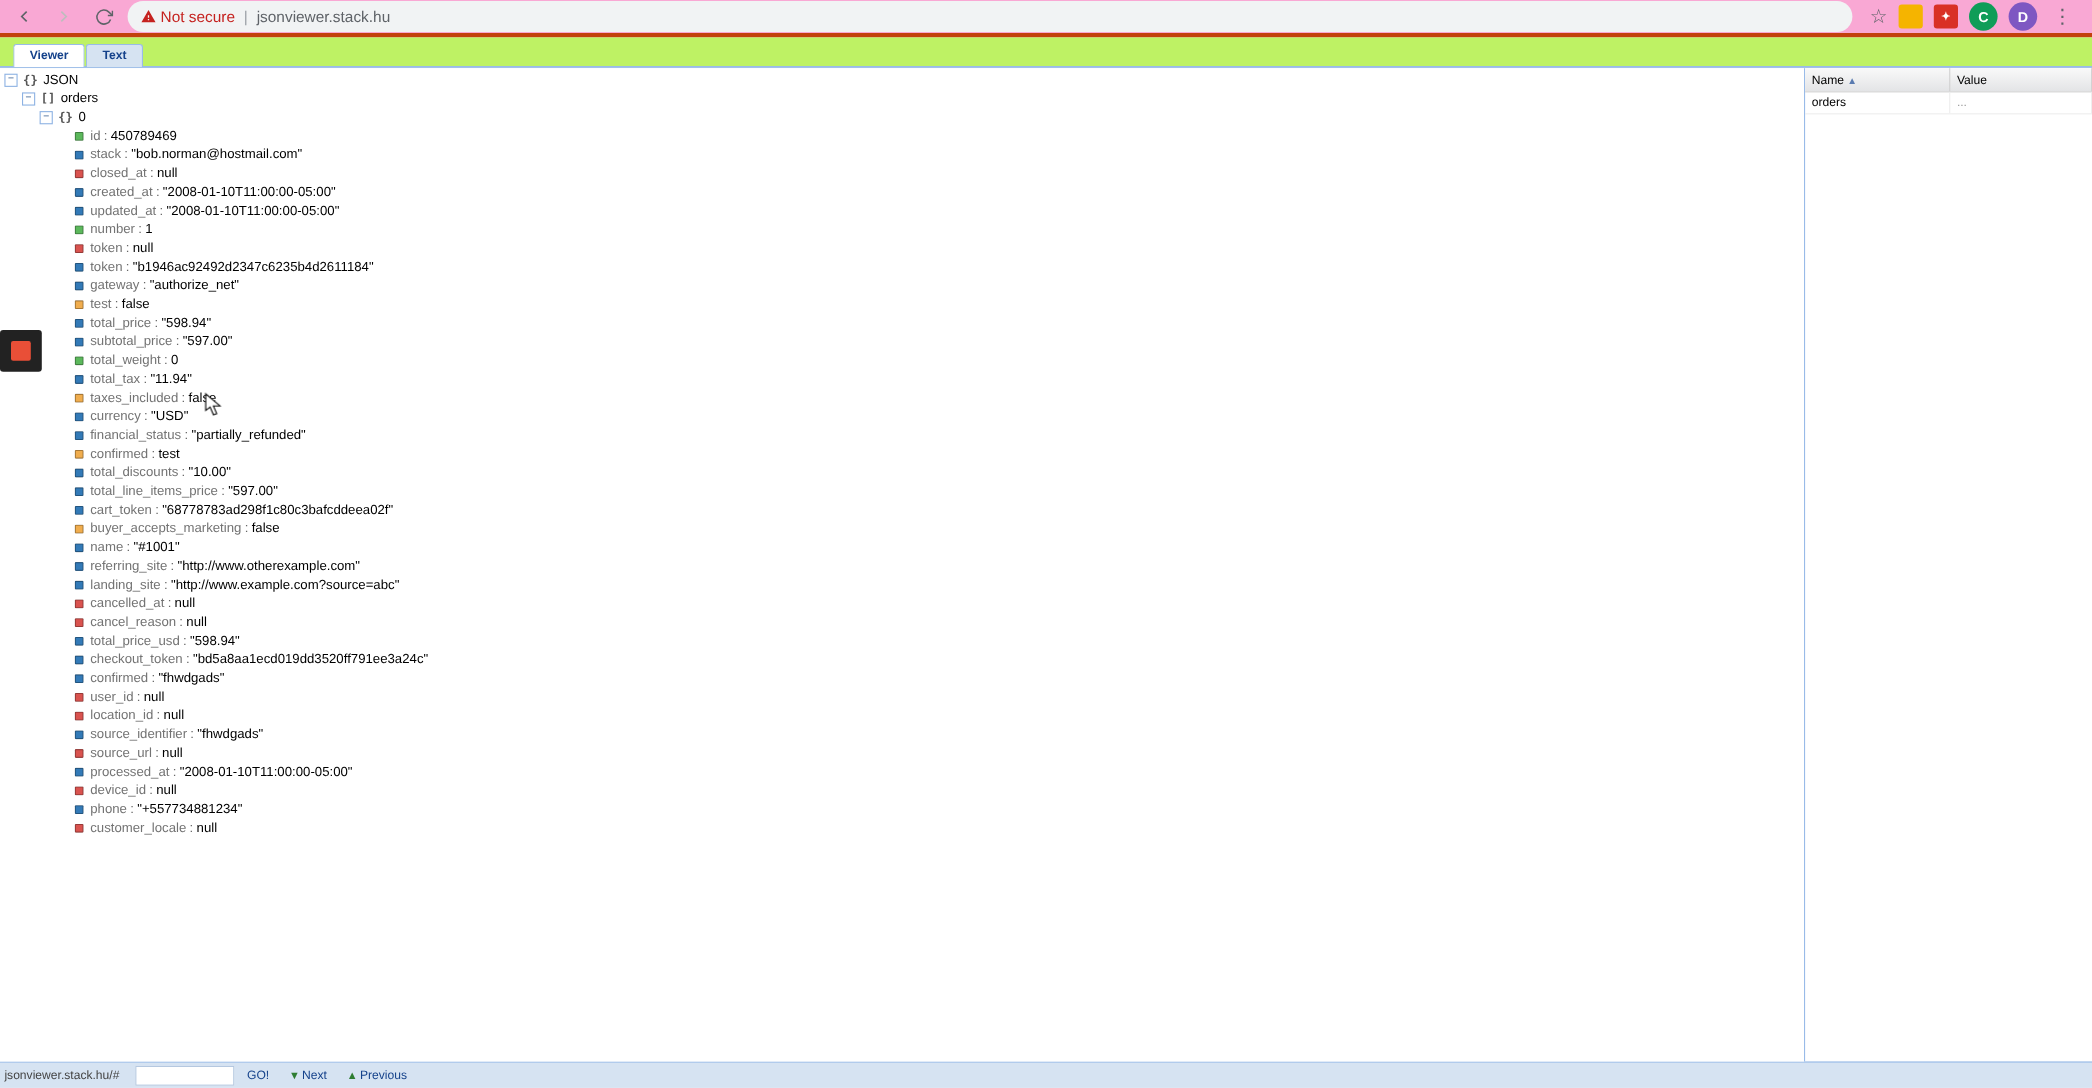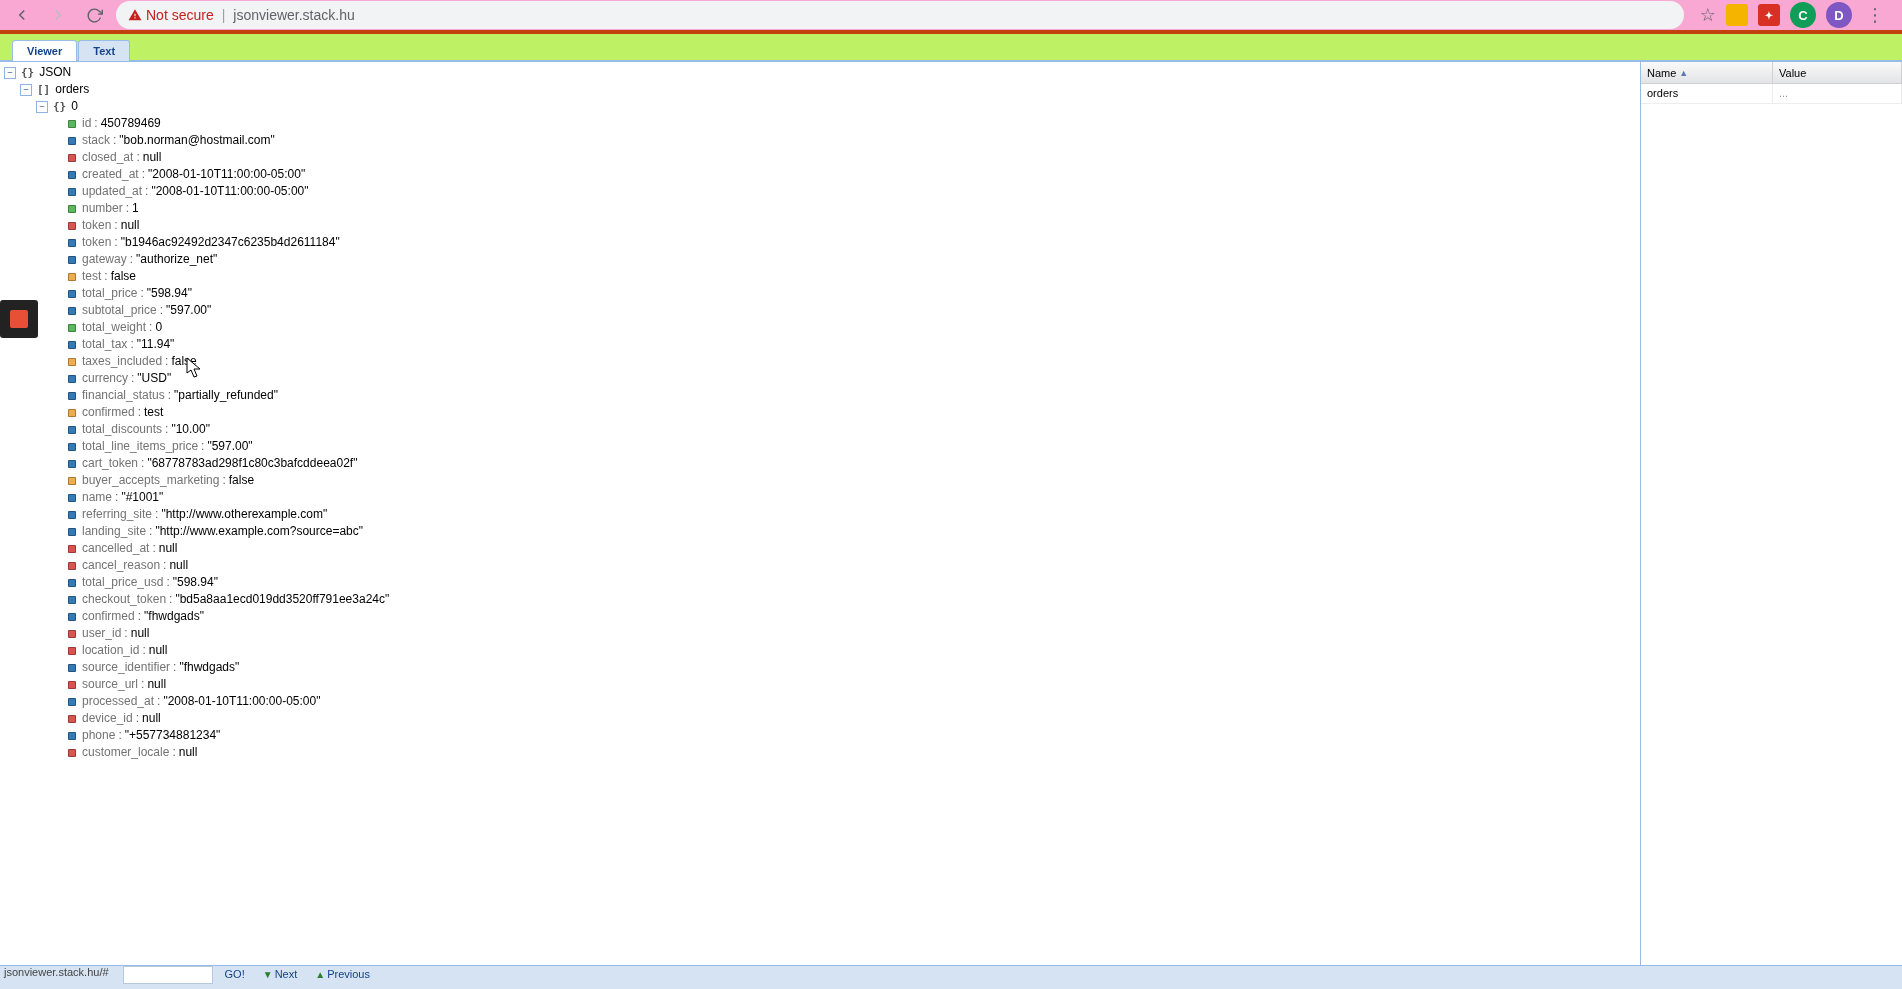--- a/index.html
+++ b/index.html
@@ -126,21 +126,21 @@
 .grid-header-cell.value{flex:1;align-items:center;}
 .sort-arrow{font-size:9px;color:#5a7bb0;}
 .grid-body { flex:1; overflow:auto; font-size:11px;}
 .grid-row{display:flex;height:20px;border-bottom:1px solid #ededed;}
 .grid-cell{padding:3px 6px;border-right:1px solid #ededed;}
 .grid-cell.name{width:132px;}
 .grid-cell.value{flex:1;color:#999;}
 
 .status-bar{
   height:24px;background:#d6e3f2;border-top:1px solid #99bbe8;
-  display:flex;padding:0 4px;font-size:11px;color:#333;gap:6px;
+  display:flex;align-items:center;padding:0 4px;font-size:11px;color:#333;gap:6px;
 }
 .status-text{color:#444;margin-right:8px;}
 .search-input{
   width:90px;height:18px;border:1px solid #b5c8e0;background:#fff;font-size:11px;padding:0 3px;
 }
 .status-btn{
   padding:2px 6px;font-size:11px;color:#15428b;cursor:pointer;
 }
 .arrow-down{color:#2e7d32;font-size:10px;margin-right:2px;}
 .arrow-up{color:#2e7d32;font-size:10px;margin-right:2px;}

